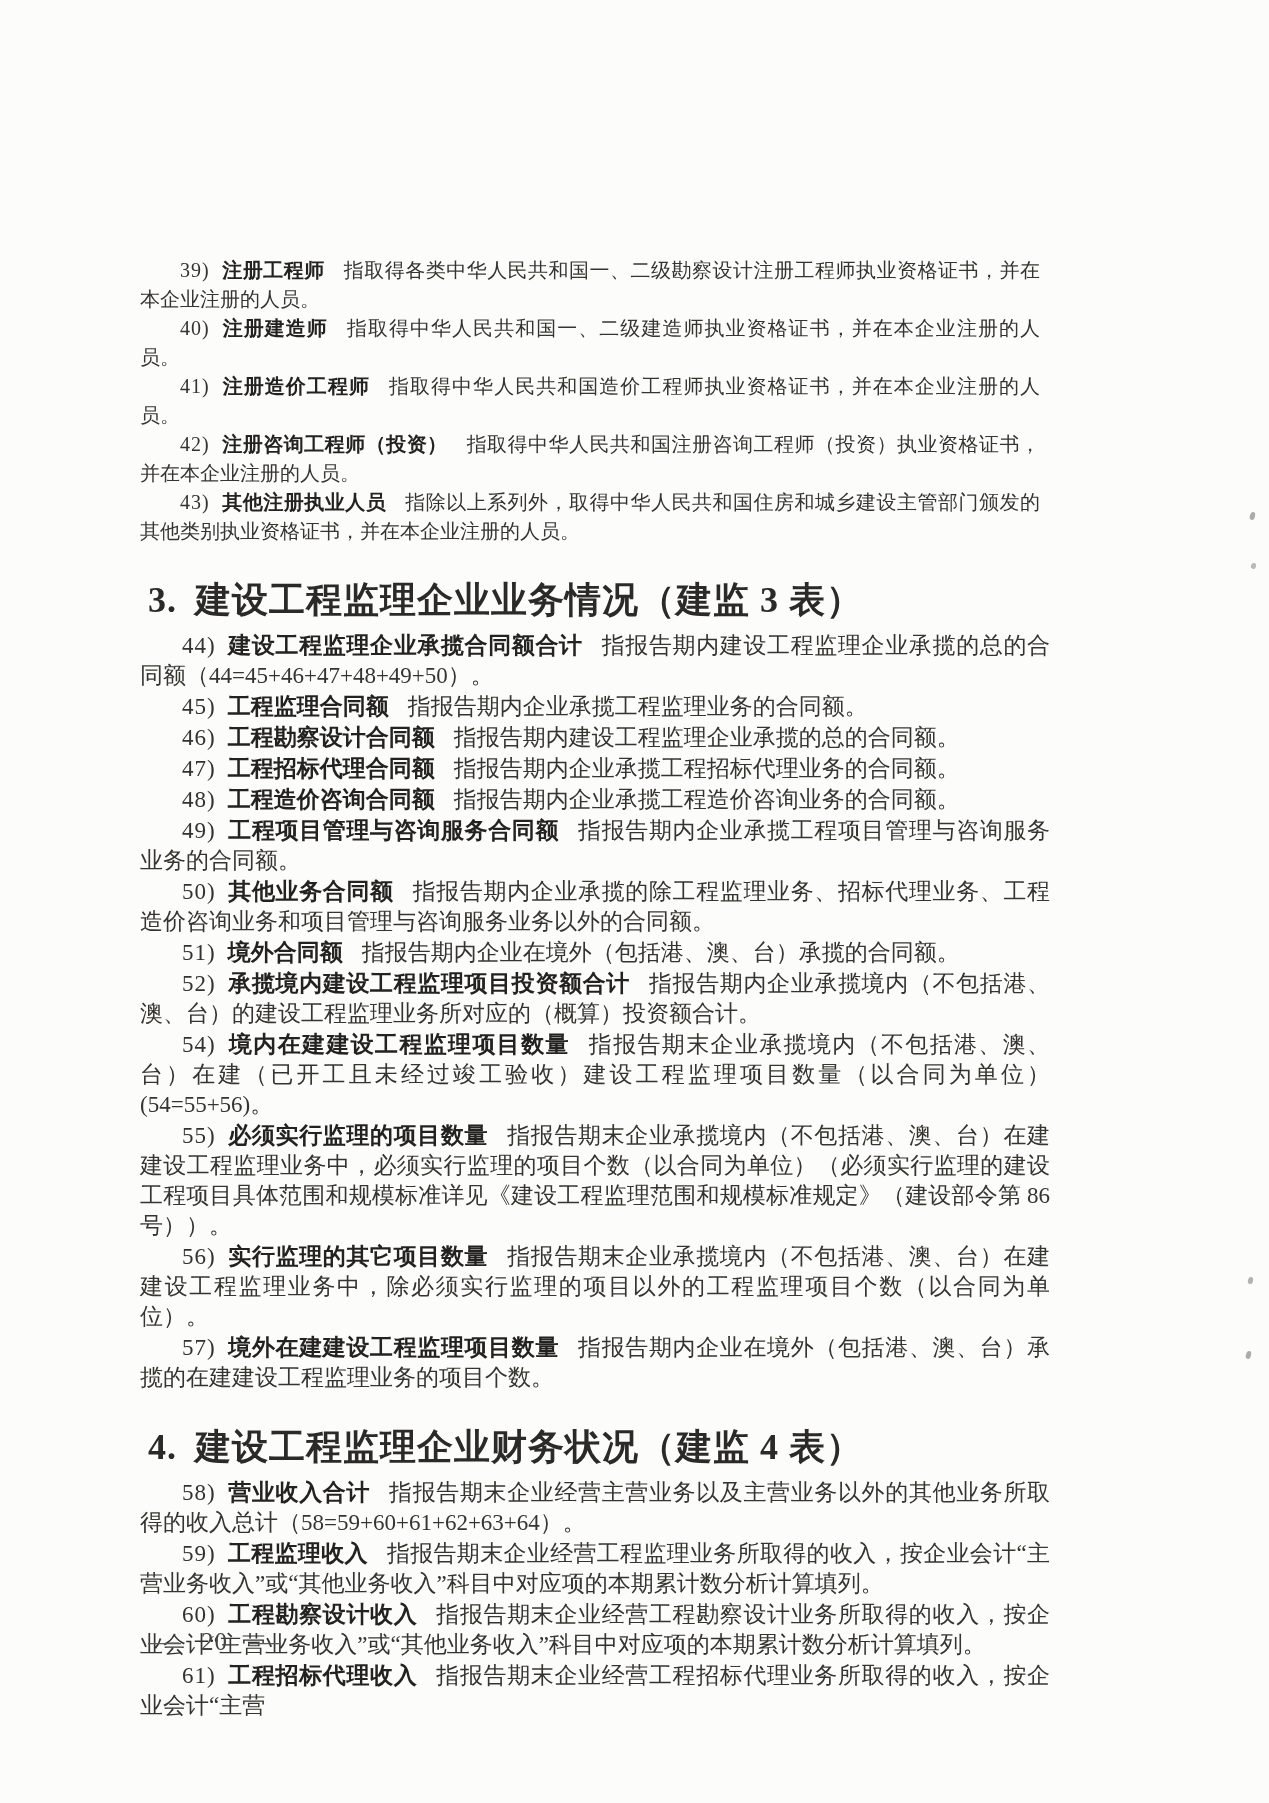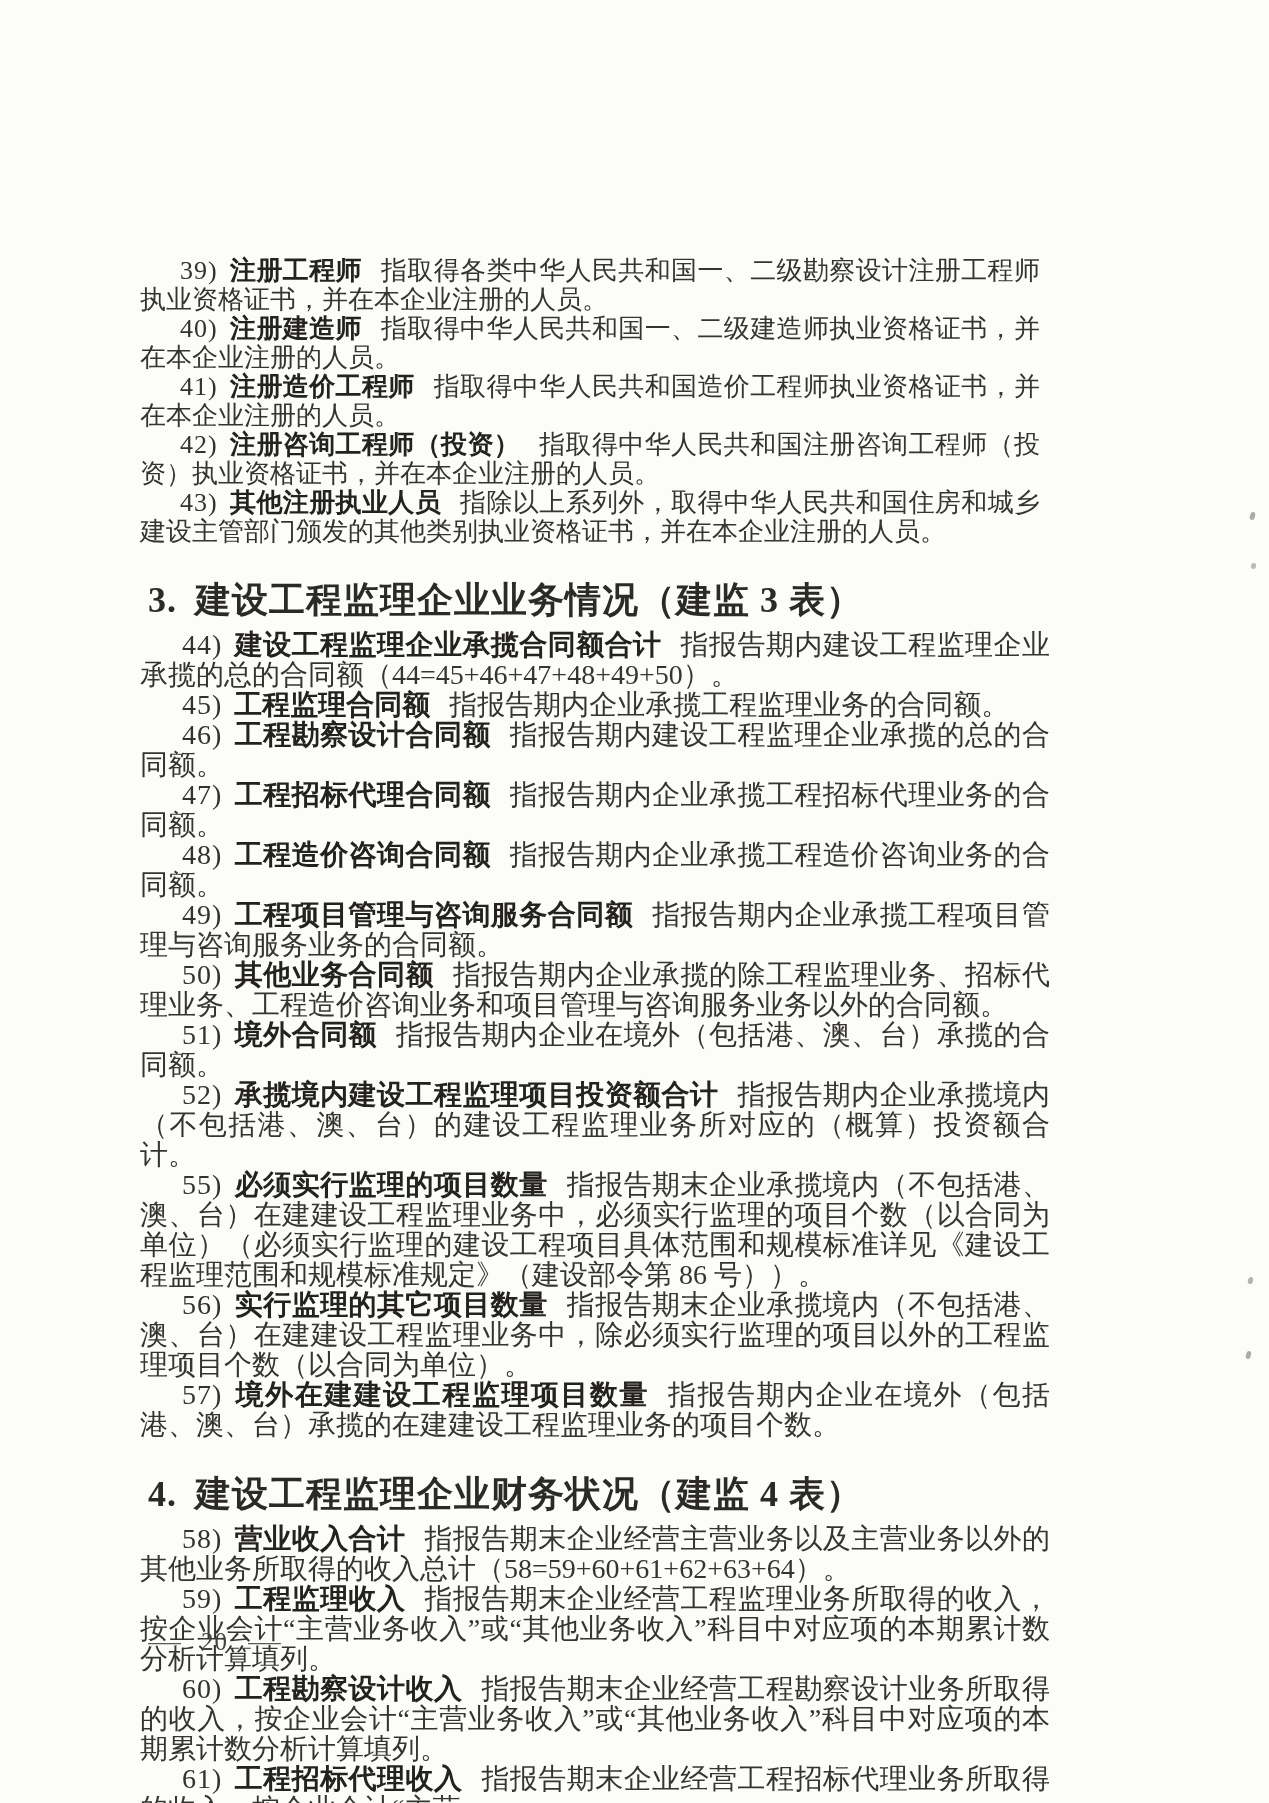--- a/index.html
+++ b/index.html
@@ -13,29 +13,29 @@
   }
   .content{
     position:absolute;
     left:140px;top:256px;
   }
   .sec{display:block;}
   .sec-0{width:900px;}
   .sec-1,.sec-2{width:910px;}
   p.item{
     margin:0;
-    font-size:28px;
+    font-size:23px;
     line-height:30px;
     text-align:justify;
     text-justify:inter-ideograph;
     text-indent:42px;
     word-break:normal;
   }
   .sec-0 p.item{
-    font-size:26px;
+    font-size:20px;
     line-height:29px;
     text-indent:40px;
   }
   span.num{
     margin-right:12px;
     letter-spacing:1px;
   }
   span.term{
     font-family:"Liberation Sans","DejaVu Sans",sans-serif;
     font-weight:700;
@@ -101,20 +101,21 @@
         <h2 class="heading"><span class="h-num">3.</span><span class="h-title">建设工程监理企业业务情况（建监 3 表）</span></h2>
         <p class="item"><span class="num">44)</span><span class="term">建设工程监理企业承揽合同额合计</span><span class="def">指报告期内建设工程监理企业承揽的总的合同额（44=45+46+47+48+49+50）。</span></p>
         <p class="item"><span class="num">45)</span><span class="term">工程监理合同额</span><span class="def">指报告期内企业承揽工程监理业务的合同额。</span></p>
         <p class="item"><span class="num">46)</span><span class="term">工程勘察设计合同额</span><span class="def">指报告期内建设工程监理企业承揽的总的合同额。</span></p>
         <p class="item"><span class="num">47)</span><span class="term">工程招标代理合同额</span><span class="def">指报告期内企业承揽工程招标代理业务的合同额。</span></p>
         <p class="item"><span class="num">48)</span><span class="term">工程造价咨询合同额</span><span class="def">指报告期内企业承揽工程造价咨询业务的合同额。</span></p>
         <p class="item"><span class="num">49)</span><span class="term">工程项目管理与咨询服务合同额</span><span class="def">指报告期内企业承揽工程项目管理与咨询服务业务的合同额。</span></p>
         <p class="item"><span class="num">50)</span><span class="term">其他业务合同额</span><span class="def">指报告期内企业承揽的除工程监理业务、招标代理业务、工程造价咨询业务和项目管理与咨询服务业务以外的合同额。</span></p>
         <p class="item"><span class="num">51)</span><span class="term">境外合同额</span><span class="def">指报告期内企业在境外（包括港、澳、台）承揽的合同额。</span></p>
         <p class="item"><span class="num">52)</span><span class="term">承揽境内建设工程监理项目投资额合计</span><span class="def">指报告期内企业承揽境内（不包括港、澳、台）的建设工程监理业务所对应的（概算）投资额合计。</span></p>
+        <p class="item"><span class="num">54)</span><span class="term">境内在建建设工程监理项目数量</span><span class="def">指报告期末企业承揽境内（不包括港、澳、台）在建（已开工且未经过竣工验收）建设工程监理项目数量（以合同为单位）(54=55+56)。</span></p>
         <p class="item"><span class="num">55)</span><span class="term">必须实行监理的项目数量</span><span class="def">指报告期末企业承揽境内（不包括港、澳、台）在建建设工程监理业务中，必须实行监理的项目个数（以合同为单位）（必须实行监理的建设工程项目具体范围和规模标准详见《建设工程监理范围和规模标准规定》（建设部令第 86 号））。</span></p>
         <p class="item"><span class="num">56)</span><span class="term">实行监理的其它项目数量</span><span class="def">指报告期末企业承揽境内（不包括港、澳、台）在建建设工程监理业务中，除必须实行监理的项目以外的工程监理项目个数（以合同为单位）。</span></p>
         <p class="item"><span class="num">57)</span><span class="term">境外在建建设工程监理项目数量</span><span class="def">指报告期内企业在境外（包括港、澳、台）承揽的在建建设工程监理业务的项目个数。</span></p>
       </section>
       <section class="sec sec-2">
         <h2 class="heading"><span class="h-num">4.</span><span class="h-title">建设工程监理企业财务状况（建监 4 表）</span></h2>
         <p class="item"><span class="num">58)</span><span class="term">营业收入合计</span><span class="def">指报告期末企业经营主营业务以及主营业务以外的其他业务所取得的收入总计（58=59+60+61+62+63+64）。</span></p>
         <p class="item"><span class="num">59)</span><span class="term">工程监理收入</span><span class="def">指报告期末企业经营工程监理业务所取得的收入，按企业会计“主营业务收入”或“其他业务收入”科目中对应项的本期累计数分析计算填列。</span></p>
         <p class="item"><span class="num">60)</span><span class="term">工程勘察设计收入</span><span class="def">指报告期末企业经营工程勘察设计业务所取得的收入，按企业会计“主营业务收入”或“其他业务收入”科目中对应项的本期累计数分析计算填列。</span></p>
         <p class="item"><span class="num">61)</span><span class="term">工程招标代理收入</span><span class="def">指报告期末企业经营工程招标代理业务所取得的收入，按企业会计“主营</span></p>

